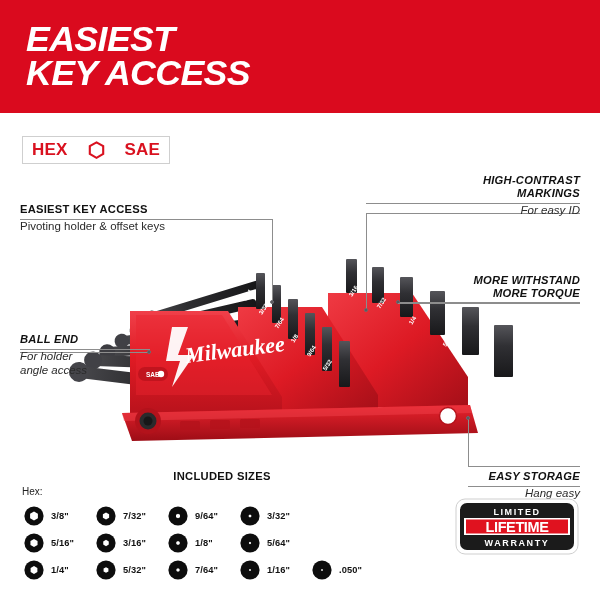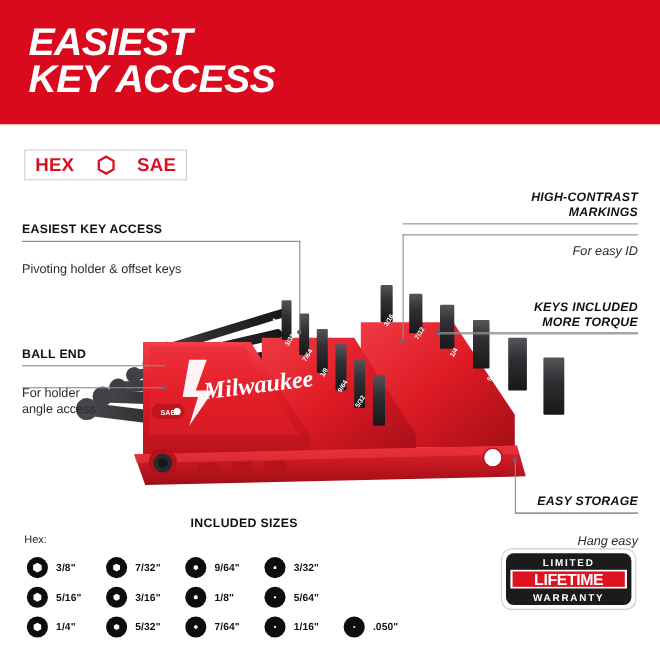--- a/index.html
+++ b/index.html
@@ -44,21 +44,21 @@
   .callout { position: absolute; }
   .callout .c-title {
     font-weight: 700; font-size: 11.2px; letter-spacing: 0.25px;
     color: #111; line-height: 13px; white-space: pre-line;
   }
   .callout .c-rule {
     border-top: 1px solid #8d8d8d; margin-top: 3px; width: 100%;
   }
   .callout .c-sub {
     font-size: 11.5px; color: #2b2b2b; line-height: 13.5px;
-    margin-top: 19px; white-space: pre-line;
+    margin-top: 0; white-space: pre-line;
   }
   .callout.right { text-align: right; font-style: italic; }
 
   
   .lead { position: absolute; background: #8d8d8d; }
   .lead-v { width: 1px; }
   .lead-h { height: 1px; }
   .lead-dot {
     position: absolute; width: 4px; height: 4px; border-radius: 50%;
     background: #55555a; border: 1px solid #6d6d72;
@@ -256,41 +256,41 @@
   <div class="lead lead-h" style="left:468px; top:466px; width:112px;"></div>
   <div class="lead lead-v" style="left:468px; top:419px; height:47px;"></div>
   <div class="lead-dot" style="left:466px; top:416px;"></div>
 
   <div class="callout" style="left:20px; top:203px; width:253px;">
     <div class="c-title">EASIEST KEY ACCESS</div>
     <div class="c-rule"></div>
     <div class="c-sub">Pivoting holder &amp; offset keys</div>
   </div>
 
-  <div class="callout" style="left:20px; top:316px; width:130px;">
+  <div class="callout" style="left:20px; top:333px; width:130px;font-style:italic;">
     <div class="c-title">BALL END</div>
     <div class="c-rule"></div>
     <div class="c-sub">For holder
 angle access</div>
   </div>
 
   <div class="callout right" style="left:366px; top:174px; width:214px;">
     <div class="c-title">HIGH-CONTRAST
 MARKINGS</div>
     <div class="c-rule"></div>
     <div class="c-sub">For easy ID</div>
   </div>
 
   <div class="callout right" style="left:398px; top:274px; width:182px;">
-    <div class="c-title">KEYS INCLUDED
+    <div class="c-title">MORE WITHSTAND
 MORE TORQUE</div>
     <div class="c-rule"></div>
   </div>
 
-  <div class="callout right" style="left:468px; top:450px; width:112px;">
+  <div class="callout right" style="left:468px; top:470px; width:112px;">
     <div class="c-title">EASY STORAGE</div>
     <div class="c-rule"></div>
     <div class="c-sub">Hang easy</div>
   </div>
 
   <div class="sizes">
     <div class="sizes-title">INCLUDED SIZES</div>
     <div class="sizes-sub">Hex:</div>
     <div class="size-grid" id="size-grid">
         <div class="size-cell">

